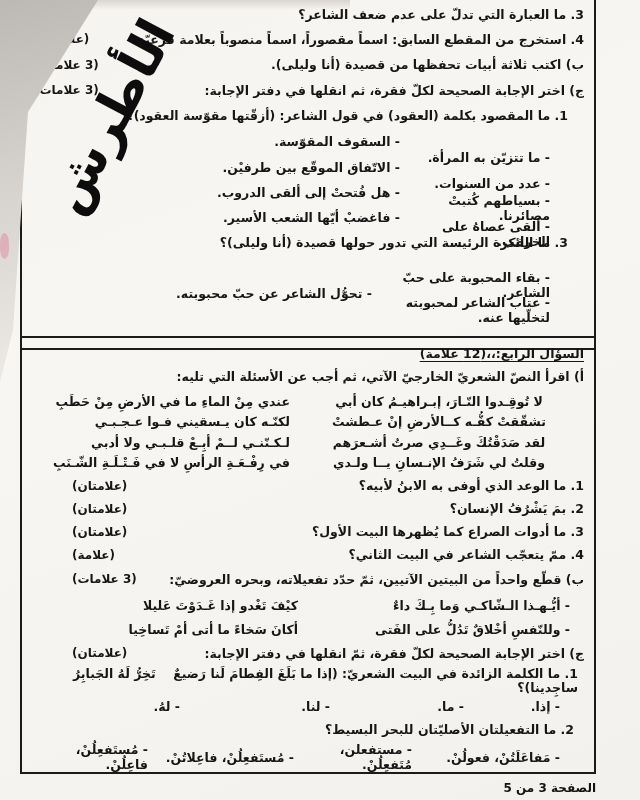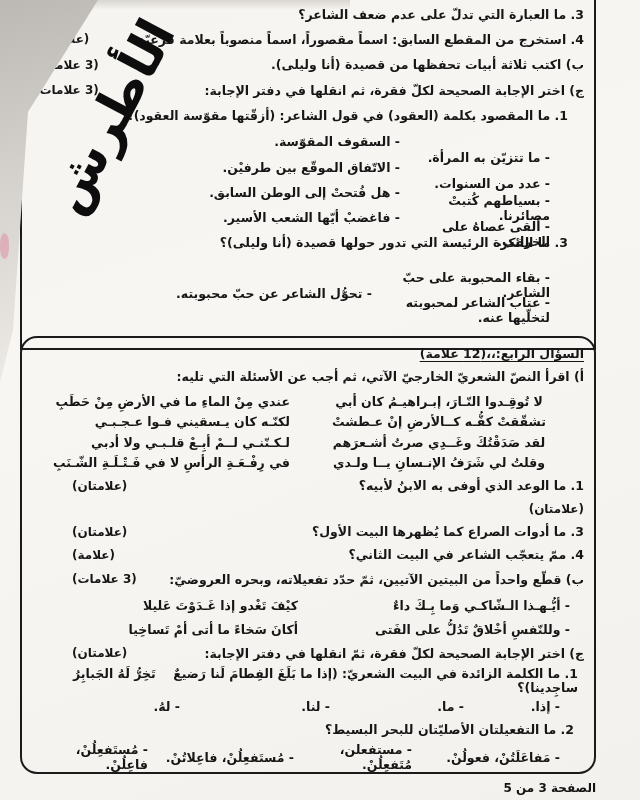--- a/index.html
+++ b/index.html
@@ -17,21 +17,21 @@
   .smudge{position:absolute;left:0;top:233px;width:9px;height:26px;z-index:7;
          background:#dd96a8;opacity:.6;border-radius:50% 50% 50% 50%/40%;}
   .watermark{position:absolute;left:-14px;top:86px;width:250px;z-index:8;
          transform:rotate(-62deg);transform-origin:center;
          font-size:52px;font-weight:700;color:#0d0d0d;text-align:center;
          letter-spacing:2px;white-space:nowrap;}
   
   .box{position:absolute;left:20px;width:572px;border:2px solid #1b1b1b;z-index:2;
        display:flex;flex-direction:column;box-sizing:content-box;}
   #box1{top:-16px;height:346px;padding-top:16px;}
-  #box2{top:336px;height:434px;border-radius:17px;}
+  #box2{top:336px;height:434px;}
   .row{display:flex;align-items:center;justify-content:space-between;
        padding:0 10px 0 12px;font-size:12.5px;line-height:1.15;}
   .row .q{flex:1;}
   .mark{white-space:nowrap;font-size:12px;flex:none;}
   
   #box1 .row{height:25.4px;}
   #box1 .num-q{padding-right:26px;}
   .opts2{display:flex;align-items:center;padding:0 44px 0 12px;font-size:12.5px;}
   #box1 .opts2{height:25.4px;}
   .opts2 .o1{width:150px;flex:none;margin-top:32px;}
@@ -100,21 +100,21 @@
       <span class="o1">- ما تتزيّن به المرأة.</span>
       <span class="o2">- السقوف المقوّسة.</span>
     </div>
     <div class="opts2">
       <span class="o1">- عدد من السنوات.</span>
       <span class="o2">- الاتّفاق الموقّع بين طرفيْن.</span>
     </div>
 
     <div class="opts2">
       <span class="o1">- بسياطهم كُتبتْ مصائرنا.</span>
-      <span class="o2">- هل فُتحتْ إلى الوطن السابق.</span>
+      <span class="o2">- هل فُتحتْ إلى ألقى الدروب.</span>
     </div>
     <div class="opts2">
       <span class="o1">- ألقى عصاهُ على الخرائب.</span>
       <span class="o2">- فاغضبْ أيّها الشعب الأسير.</span>
     </div>
 
     <div class="row num-q">
       <span class="q">3. ما الفكرة الرئيسة التي تدور حولها قصيدة (أنا وليلى)؟</span>
     </div>
     <div class="opts2 wide">
@@ -151,20 +151,21 @@
         <span class="ph-r">وقلتُ لي شَرَفُ الإنـسانِ يــا ولـدي</span>
         <span class="ph-l">في رِفْـعَـةِ الرأسِ لا في فَـتْـلَـةِ الشّـنَبِ</span>
       </div>
     </div>
 
     <div class="row row-q4">
       <span class="q">1. ما الوعد الذي أوفى به الابنُ لأبيه؟</span>
       <span class="mark">(علامتان)</span>
     </div>
     <div class="row row-q4">
+      <span class="q">2. بمَ يَشْرُفُ الإنسان؟</span>
       <span class="mark">(علامتان)</span>
     </div>
     <div class="row row-q4">
       <span class="q">3. ما أدوات الصراع كما يُظهرها البيت الأول؟</span>
       <span class="mark">(علامتان)</span>
     </div>
     <div class="row row-q4">
       <span class="q">4. ممّ يتعجّب الشاعر في البيت الثاني؟</span>
       <span class="mark">(علامة)</span>
     </div>

